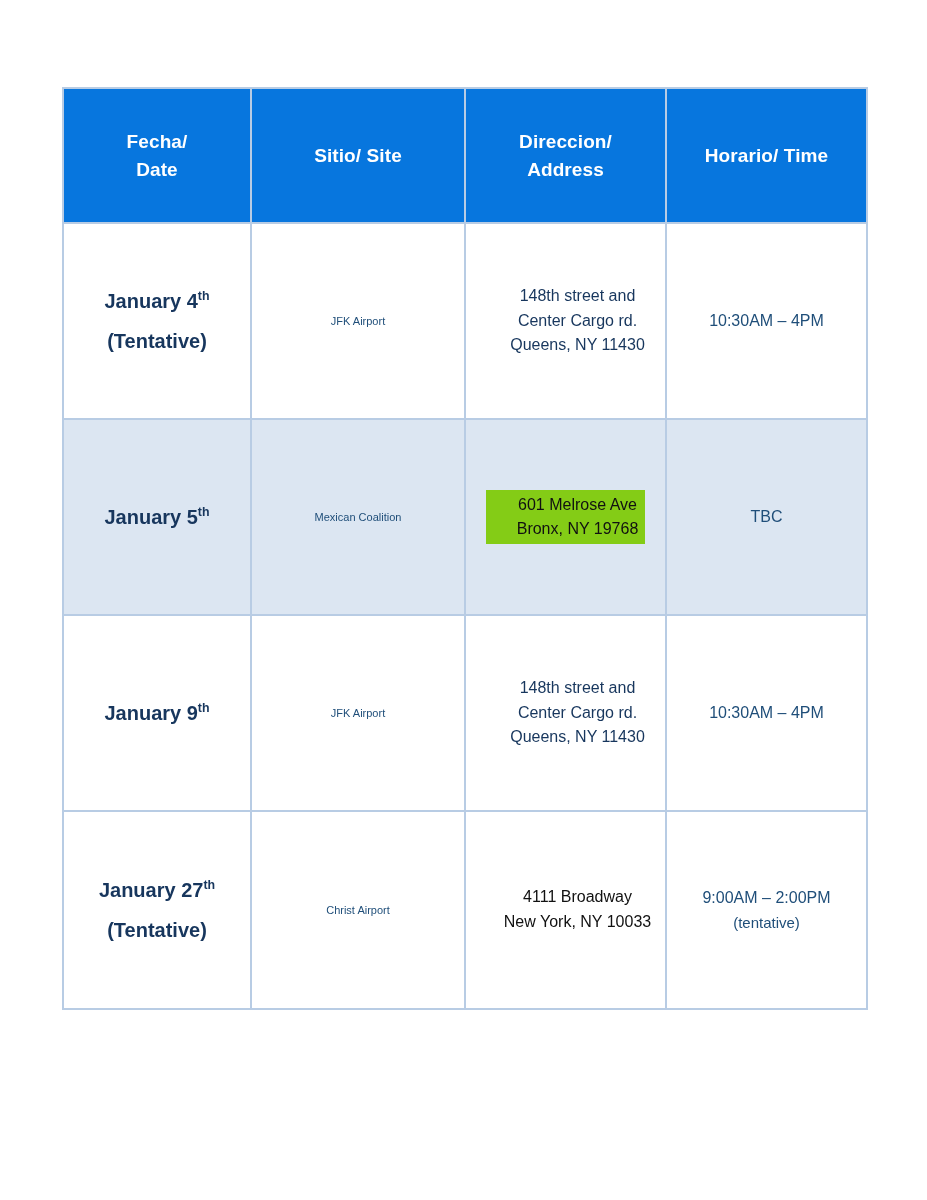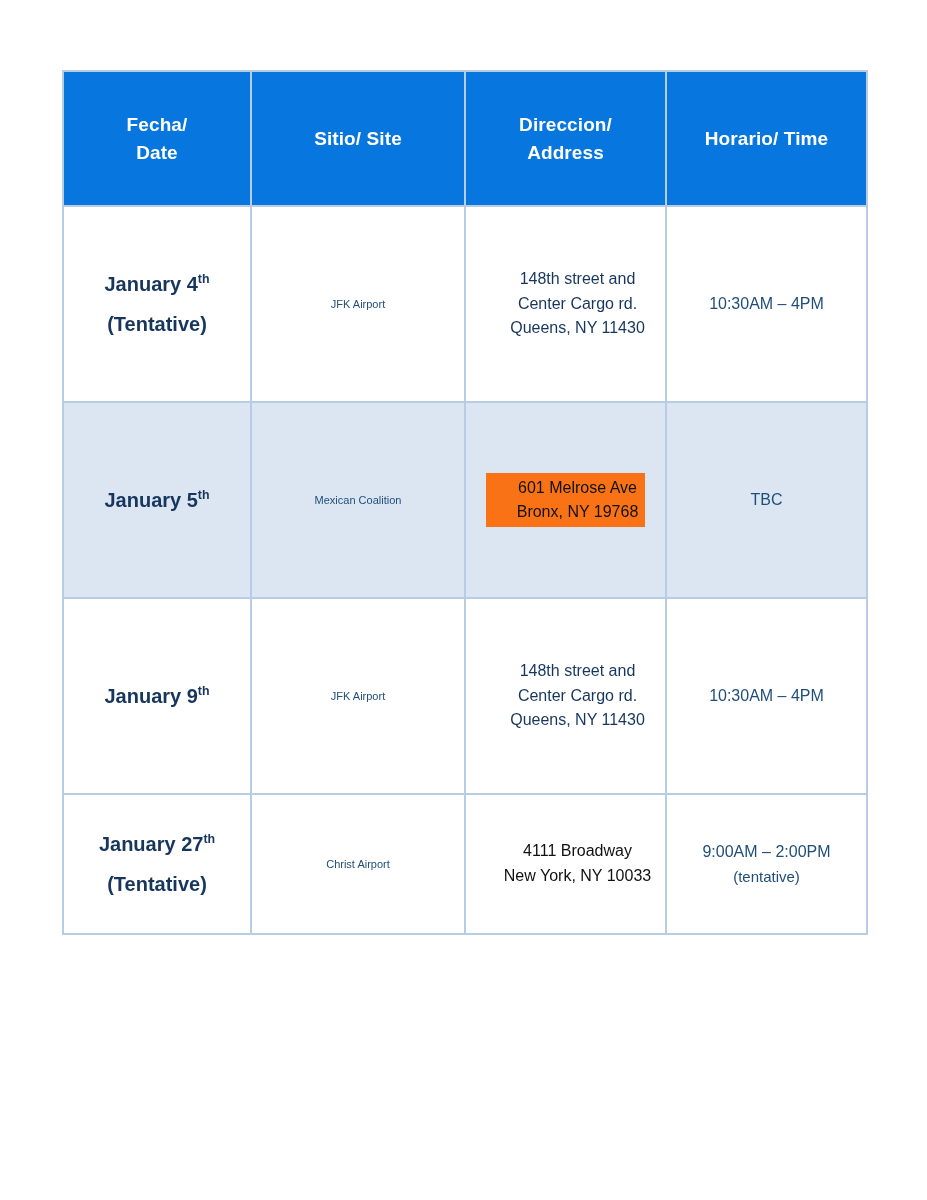--- a/index.html
+++ b/index.html
@@ -20,21 +20,21 @@
     width: 927px;
     height: 1200px;
     background: #ffffff;
     overflow: hidden;
   }
 
   
   .schedule-table {
     position: absolute;
     left: 62px;
-    top: 70px;
+    top: 87px;
     width: 804px;
     border-collapse: collapse;
     table-layout: fixed;
     border-radius: 15px;
   }
 
   .schedule-table td,
   .schedule-table th {
     border: 2px solid #b8cce4;
     padding: 0;
@@ -57,21 +57,21 @@
     font-weight: bold;
     line-height: 1.45;
     letter-spacing: 0.1px;
   }
   thead th .hdr-line { display: block; }
 
   
   tbody tr { height: 196px; }
   tbody tr.shaded td { background: #dce6f2; }
   tbody tr.plain td  { background: #ffffff; }
-  tbody tr.last      { height: 140px; }
+  tbody tr.last      { height: 198px; }
 
   .cell-date {
     color: #17365d;
     font-weight: bold;
     font-size: 20px;
     line-height: 2.0;
   }
   .cell-date .date-line { display: block; }
 
   .cell-site {
@@ -96,21 +96,21 @@
     font-size: 16px;
     line-height: 1.55;
     margin-top: 41px;
   }
   .cell-time .time-line { display: block; }
   .cell-time .time-note { display: block; font-size: 15px; }
 
   
   .addr-highlight {
     display: inline-block;
-    background: #f97316;
+    background: #84cc16;
     color: #111111;
     padding: 3px 7px 4px 7px;
     line-height: 1.45;
     font-size: 16px;
     text-align: left;
   }
   .addr-highlight .addr-line:first-child {
     text-align: center;
   }
 

